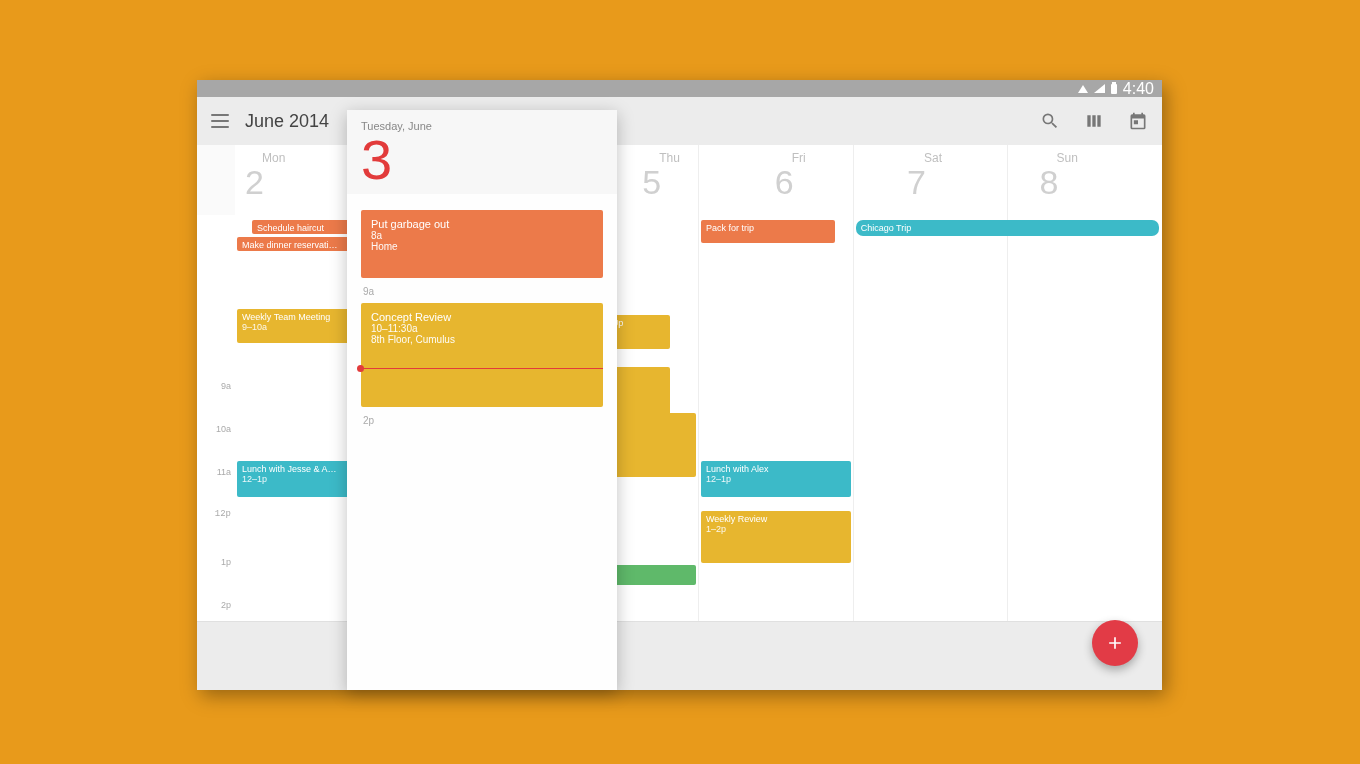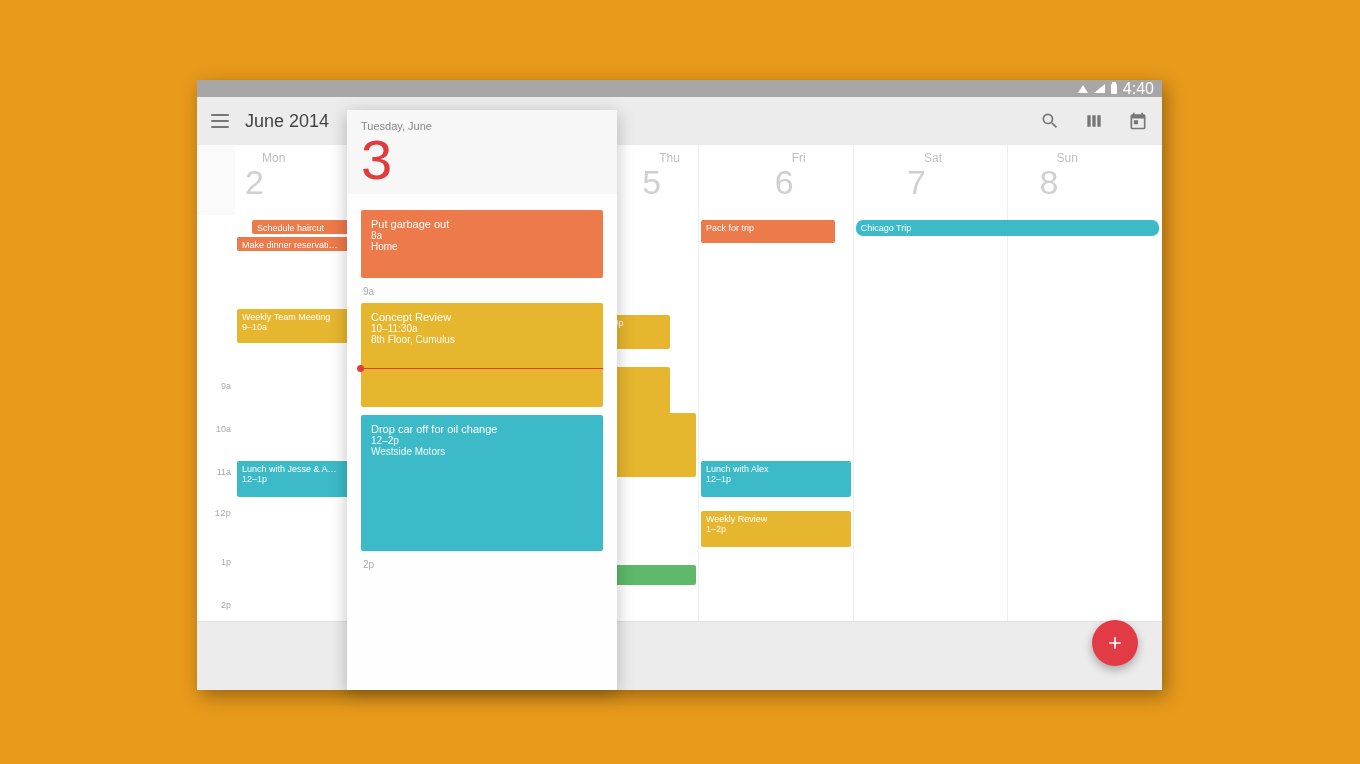--- a/index.html
+++ b/index.html
@@ -262,21 +262,21 @@
         </div>
       </div>
       <div class="daycol">
         <div class="event orange" style="top: 75px; height: 23px; left: 2px; right: 18px;">
           <span class="t">Pack for trip</span>
         </div>
         <div class="event teal" style="top: 316px; height: 36px; left: 2px; right: 2px;">
           <span class="t">Lunch with Alex</span>
           <span class="s">12–1p</span>
         </div>
-        <div class="event yellow" style="top: 366px; height: 36px; left: 2px; right: 2px;">
+        <div class="event yellow" style="top: 366px; height: 52px; left: 2px; right: 2px;">
           <span class="t">Weekly Review</span>
           <span class="s">1–2p</span>
         </div>
       </div>
       <div class="daycol" style="overflow: visible;">
         <div class="event teal" style="top: 75px; height: 16px; left: 2px; width: calc(200% - 4px); border-radius: 7px;">
           <span class="t">Chicago Trip</span>
         </div>
       </div>
       <div class="daycol"></div>
@@ -295,25 +295,20 @@
           <span class="t">Put garbage out</span>
           <span class="s">8a</span>
           <span class="s">Home</span>
         </div>
         <div class="timestamp">9a</div>
         <div class="daycard-event yellow" style="height: 88px;">
           <span class="t">Concept Review</span>
           <span class="s">10–11:30a</span>
           <span class="s">8th Floor, Cumulus</span>
         </div>
-        <div class="daycard-event teal" style="height: 120px;">
-          <span class="t">Drop car off for oil change</span>
-          <span class="s">12–2p</span>
-          <span class="s">Westside Motors</span>
-        </div>
         <div class="timestamp">2p</div>
       </div>
   </div>
 
   <div class="fab">
     <svg viewBox="0 0 24 24">
         <path d="M19 13h-6v6h-2v-6H5v-2h6V5h2v6h6v2z"></path>
       </svg>
   </div>
 

